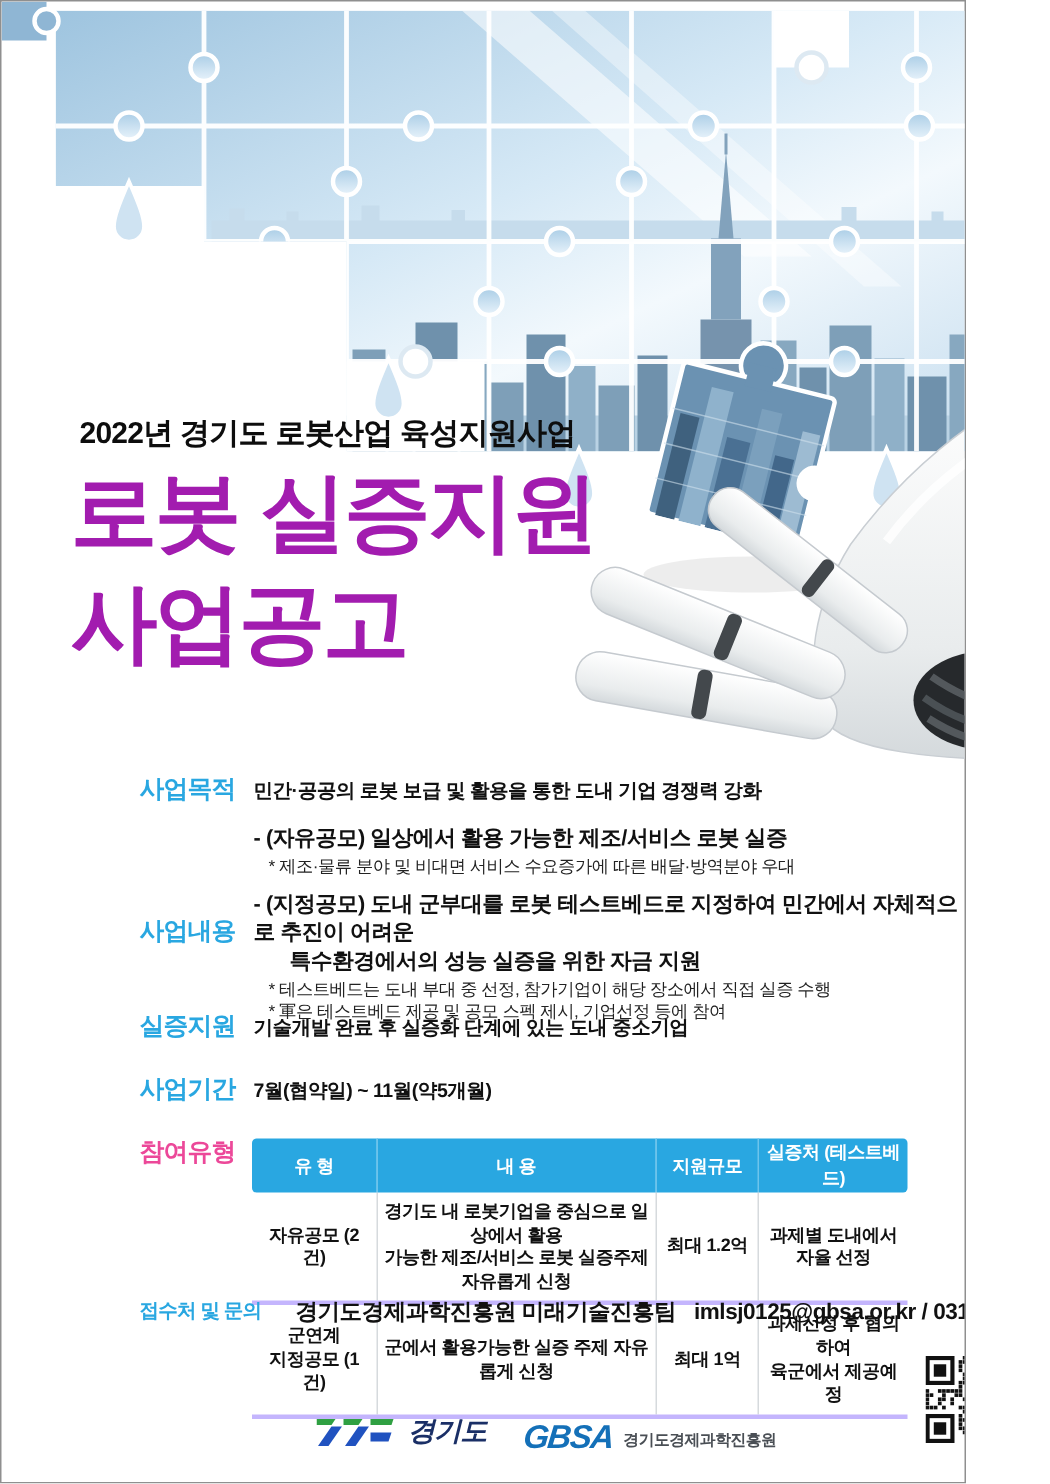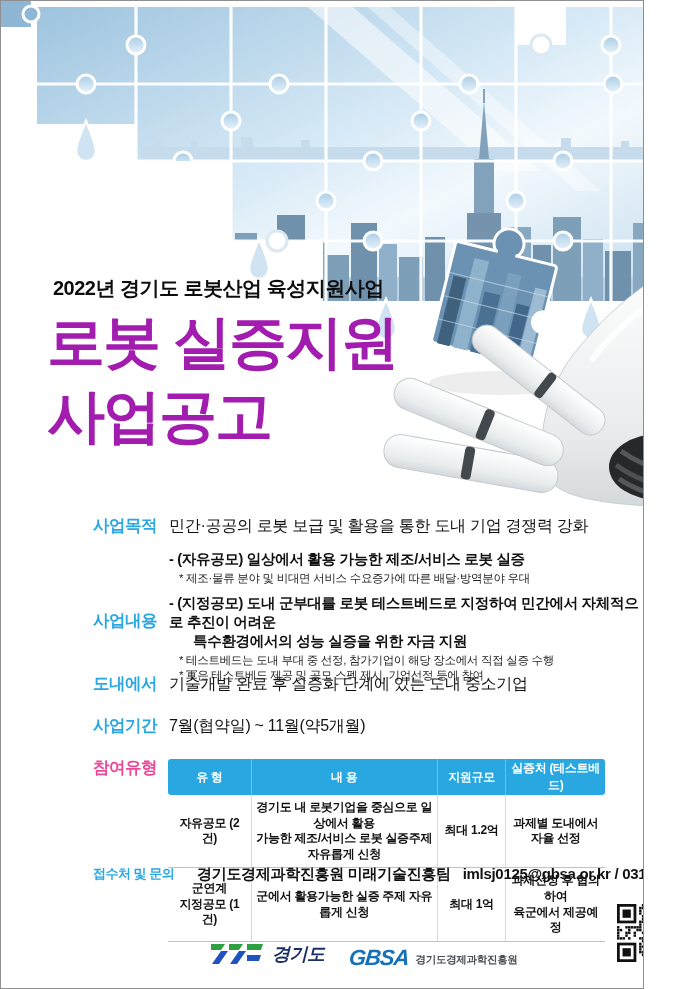--- a/index.html
+++ b/index.html
@@ -13,42 +13,42 @@
     position:absolute;left:52px;top:274px;z-index:2;
     font-size:20px;font-weight:800;letter-spacing:-0.5px;color:#0d0d0d;white-space:nowrap;
   }
   .big-title{
     position:absolute;left:46px;top:304px;z-index:2;margin:0;
     font-size:58px;font-weight:900;letter-spacing:-2px;line-height:1.28;color:#a21caf;
   }
   .big-title span{display:block;white-space:nowrap;}
   .sec{position:absolute;left:92px;display:flex;align-items:center;z-index:2;}
   .sec-label{flex:none;width:76px;font-size:16.5px;font-weight:800;letter-spacing:-0.5px;}
-  .sec-text{font-size:16px;font-weight:400;letter-spacing:-0.3px;padding-top:1px;}
+  .sec-text{font-size:13px;font-weight:700;letter-spacing:-0.3px;padding-top:1px;}
   .sec-purpose{top:514px;} .sec-content{top:549px;} .sec-target{top:672px;}
   .sec-period{top:714px;} .sec-types{top:756px;} .sec-contact{top:862px;}
   .content-lines{font-size:14.5px;font-weight:700;letter-spacing:-0.3px;line-height:1.3;}
   .content-lines .note{font-size:11.5px;font-weight:500;color:#222;margin:2px 0 8px 10px;line-height:1.35;}
   .content-lines .cont{margin-left:24px;}
   .sec-contact .sec-label{width:104px;font-size:13px;}
   .contact-line{font-size:15px;font-weight:700;letter-spacing:-0.3px;padding-top:2px;white-space:nowrap;}
   .contact-line .email{margin-left:8px;}
   table.types{
     position:absolute;left:167px;top:758px;z-index:2;border-collapse:collapse;width:437px;
     font-size:12px;font-weight:700;letter-spacing:-0.3px;
   }
   table.types th{
     background:#29a7e1;color:#fff;font-weight:700;font-size:12px;height:22px;padding:1px 2px;
     border-left:1px solid #6cc4ec;
   }
   table.types th:first-child{border-left:none;border-top-left-radius:3px;border-bottom-left-radius:3px;}
   table.types th:last-child{border-top-right-radius:3px;border-bottom-right-radius:3px;}
   table.types td{
     text-align:center;vertical-align:middle;padding:5px 4px;line-height:1.3;color:#111;
-    border-bottom:1px solid #c4b5fd;border-left:1px solid #d6dadd;white-space:pre-line;
+    border-bottom:3px solid #c4b5fd;border-left:1px solid #d6dadd;white-space:pre-line;
   }
   table.types td:first-child{border-left:none;}
   .col-type{width:82px;} .col-content{width:190px;} .col-scale{width:66px;} .col-testbed{width:99px;}
   .gg-logo{position:absolute;left:210px;top:941px;display:flex;align-items:center;gap:7px;}
   .gg-text{font-size:18px;font-weight:800;color:#1a2f66;letter-spacing:-0.5px;font-style:italic;}
   .gbsa-logo{position:absolute;left:348px;top:944px;display:flex;align-items:center;gap:7px;}
   .gbsa-text{font-size:22px;font-weight:900;font-style:italic;color:#1470b8;letter-spacing:-1px;transform:skewX(-6deg);}
   .gbsa-org{font-size:10.5px;font-weight:700;color:#4a4f55;letter-spacing:-0.3px;padding-top:4px;}
   .qr{position:absolute;left:616px;top:903px;width:58px;height:58px;}
 </style>
@@ -241,21 +241,21 @@
       <div>- (자유공모) 일상에서 활용 가능한 제조/서비스 로봇 실증</div>
       <div class="note">* 제조·물류 분야 및 비대면 서비스 수요증가에 따른 배달·방역분야 우대</div>
       <div>- (지정공모) 도내 군부대를 로봇 테스트베드로 지정하여 민간에서 자체적으로 추진이 어려운</div>
       <div class="cont">특수환경에서의 성능 실증을 위한 자금 지원</div>
       <div class="note" style="margin-bottom:0">* 테스트베드는 도내 부대 중 선정, 참가기업이 해당 장소에서 직접 실증 수행</div>
       <div class="note" style="margin-top:0">* 軍은 테스트베드 제공 및 공모 스펙 제시, 기업선정 등에 참여</div>
     </div>
   </div>
 
   <div class="sec sec-target">
-    <div class="sec-label" style="color:#29a7e1">도내에서</div>
+    <div class="sec-label" style="color:#29a7e1">실증지원</div>
     <div class="sec-text">기술개발 완료 후 실증화 단계에 있는 도내 중소기업</div>
   </div>
 
   <div class="sec sec-period">
     <div class="sec-label" style="color:#29a7e1">사업기간</div>
     <div class="sec-text">7월(협약일) ~ 11월(약5개월)</div>
   </div>
 
   <div class="sec sec-types">
     <div class="sec-label" style="color:#ec4899">참여유형</div>

